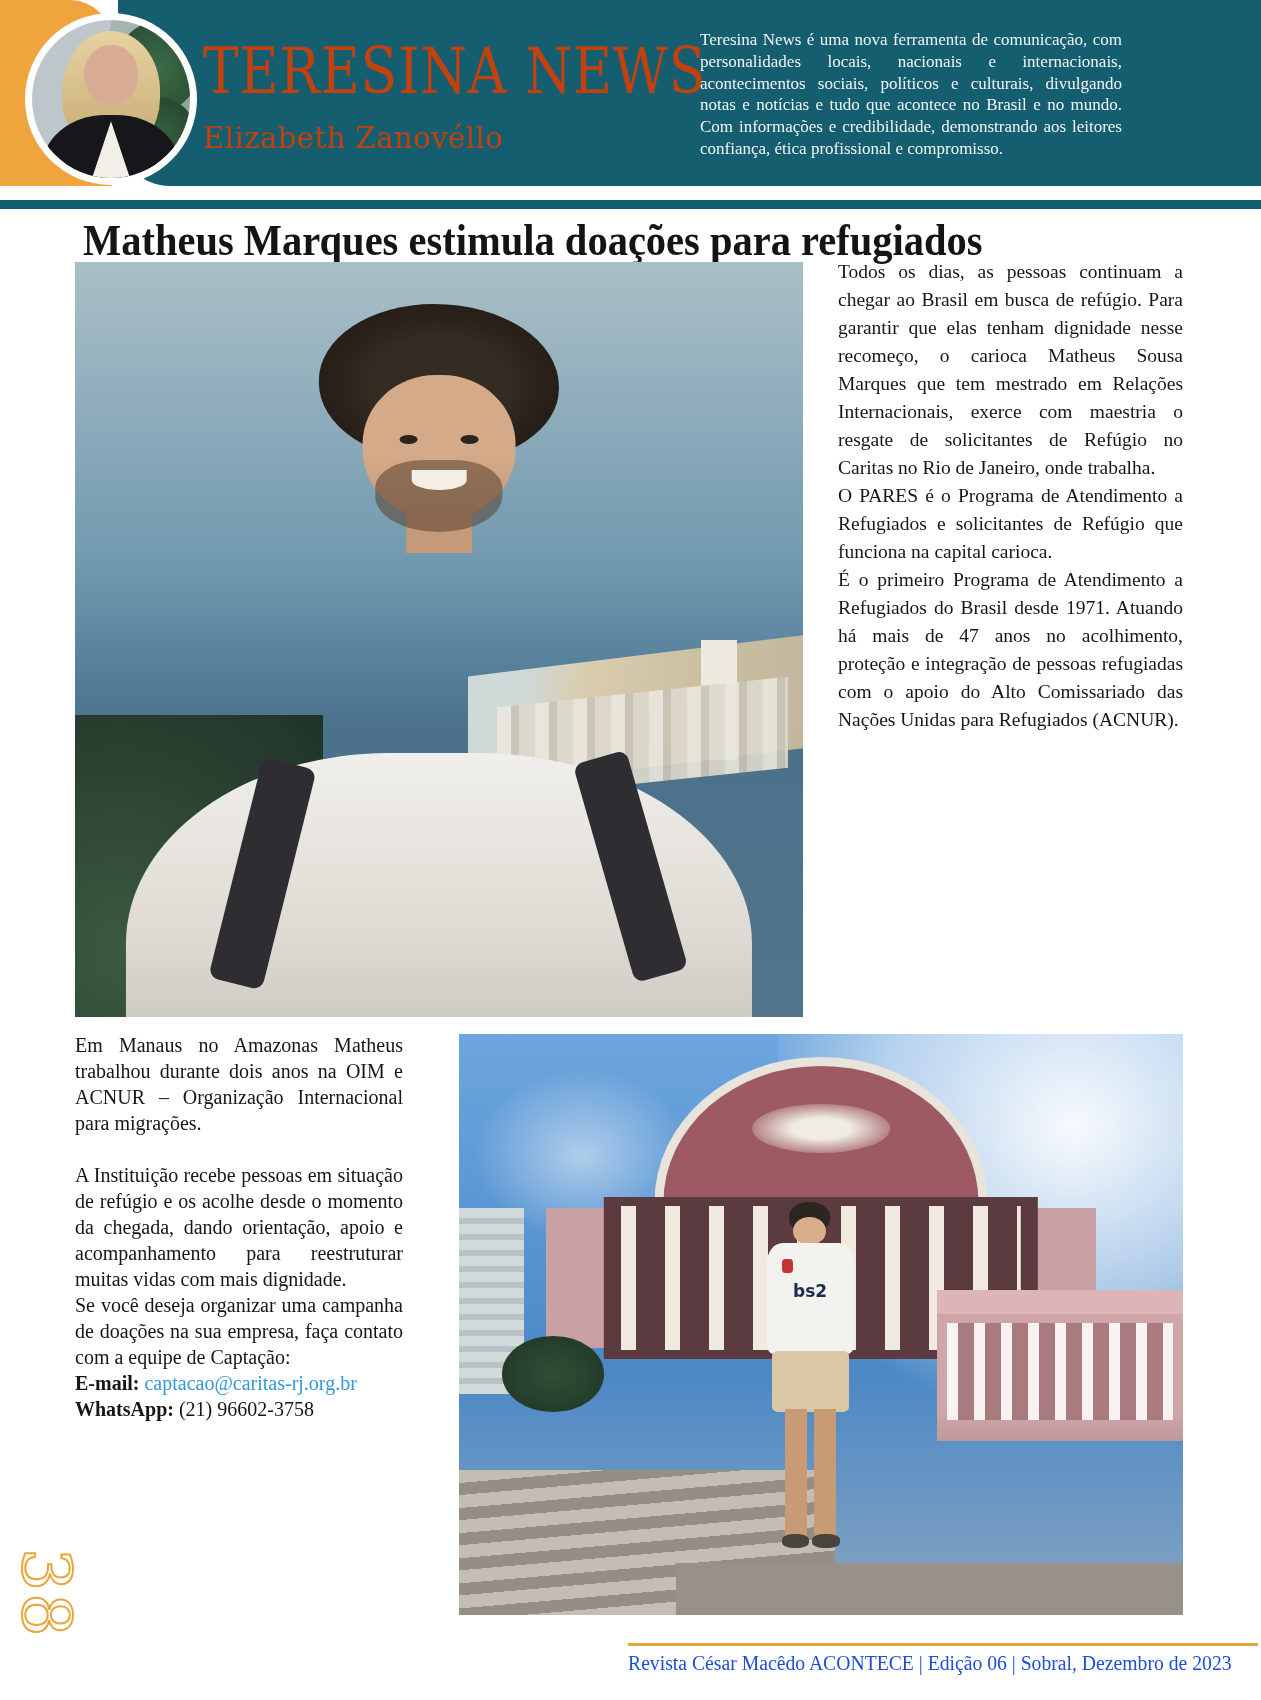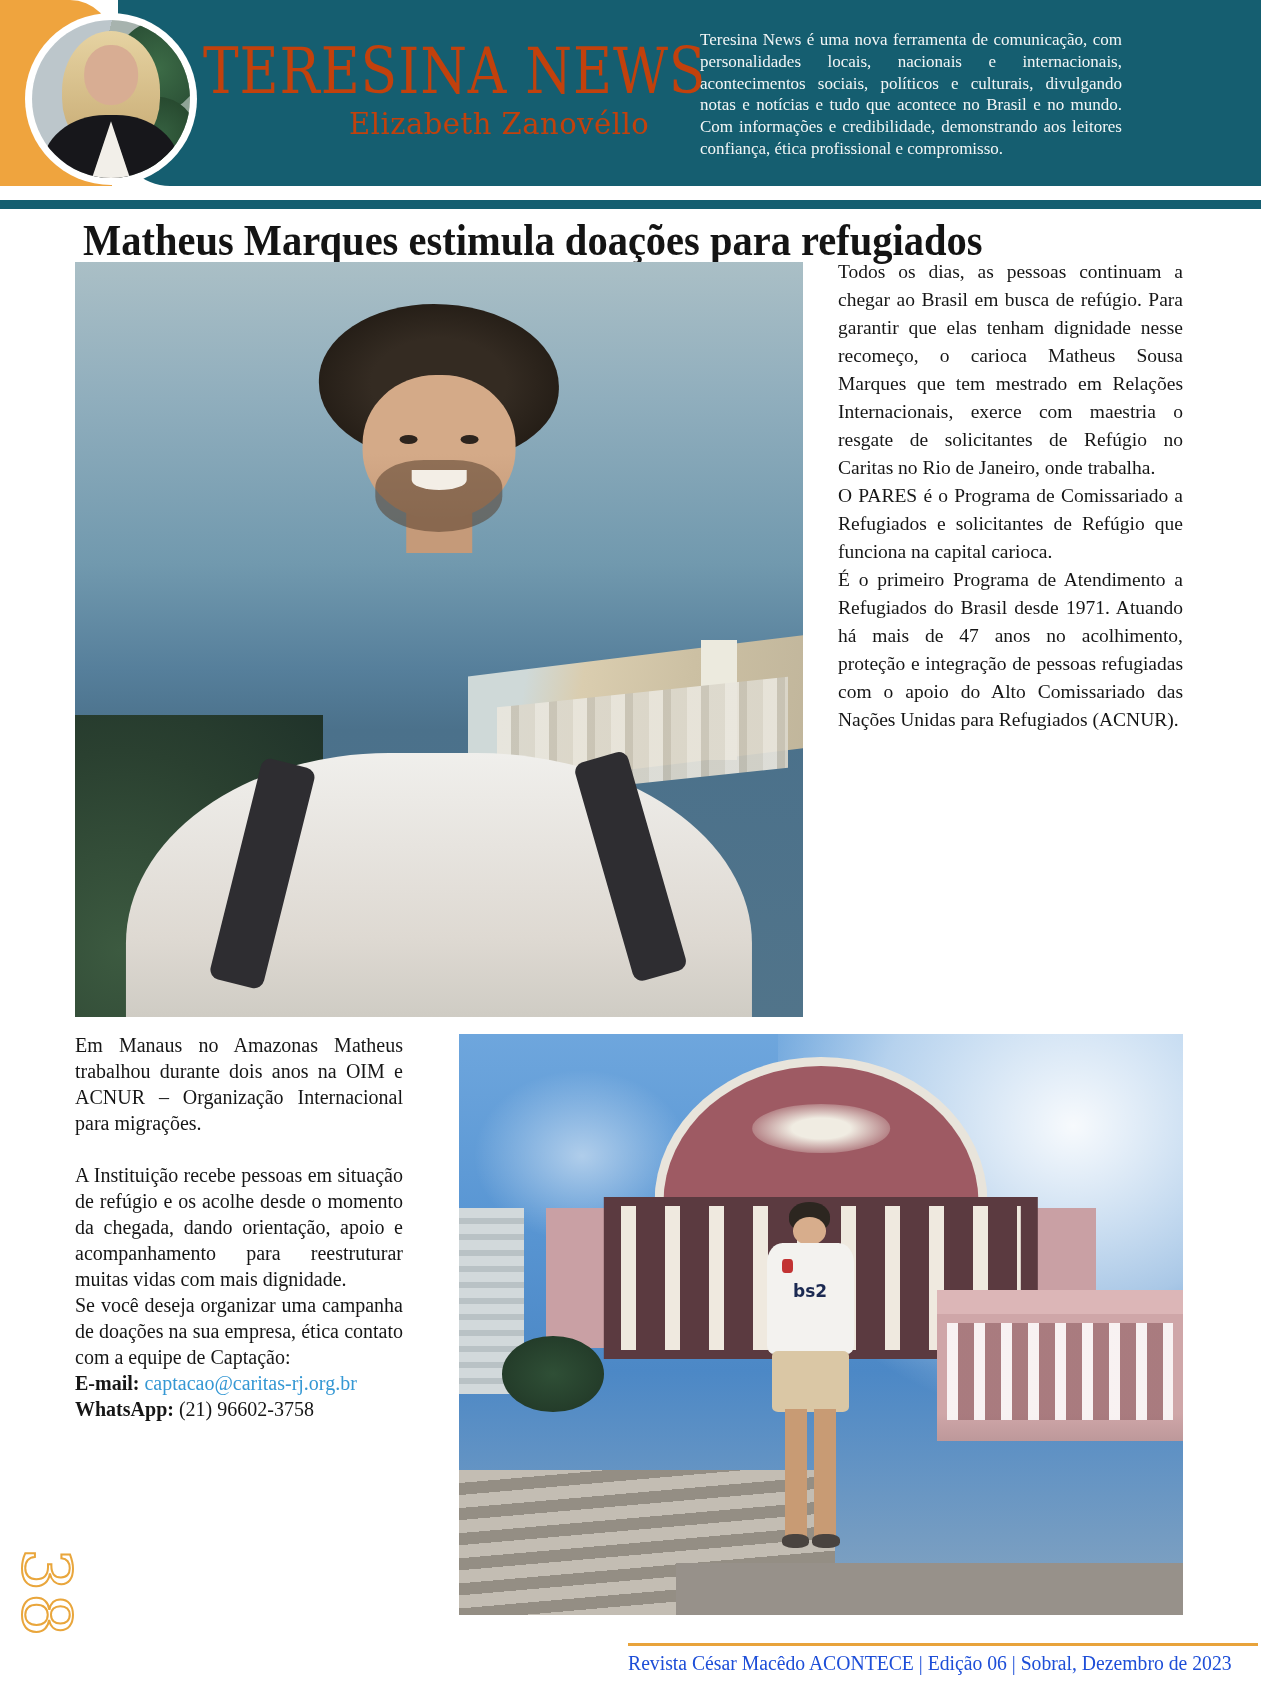--- a/index.html
+++ b/index.html
@@ -24,22 +24,22 @@
   .av-face{position:absolute;left:50%;top:16%;width:34%;height:38%;transform:translateX(-50%);
            background:#d8ad93;border-radius:48%;}
   .av-blazer{position:absolute;left:50%;bottom:0;width:88%;height:40%;transform:translateX(-50%);
              background:#17171b;border-radius:46% 46% 0 0 / 85% 85% 0 0;}
   .av-blouse{position:absolute;left:50%;bottom:0;width:24%;height:36%;transform:translateX(-50%);
              background:#f2efe9;clip-path:polygon(50% 0,0 100%,100% 100%);}
 
   .brand{position:absolute;left:203px;top:40px;color:#c2410c;}
   .brand-title{font-family:"DejaVu Serif",serif;font-size:63px;line-height:64px;font-weight:400;
                white-space:nowrap;transform:scaleX(0.85);transform-origin:left center;letter-spacing:1px;}
-  .brand-author{font-family:"DejaVu Serif",serif;font-size:29px;line-height:34px;margin-top:3px;
-                letter-spacing:0.5px;text-align:center;}
+  .brand-author{font-family:"DejaVu Serif",serif;font-size:29px;line-height:34px;margin-top:17px;
+                letter-spacing:0.5px;}
   .hdr-intro{position:absolute;left:700px;top:29px;width:422px;color:#f3f6f6;
              font-size:17px;line-height:21.8px;text-align:justify;}
 
   .teal-rule{position:absolute;left:0;top:200px;width:1261px;height:9px;background:#155E70;}
 
   
   .headline{position:absolute;left:73px;top:205px;margin:10px;color:#141414;
             font-family:"Liberation Serif",serif;font-weight:700;font-size:45px;line-height:50px;
             white-space:nowrap;}
   .headline span{display:inline-block;transform:scaleX(0.9);transform-origin:left center;}
@@ -183,28 +183,28 @@
     <div class="p1-face">
       <div class="p1-eye l"></div>
       <div class="p1-eye r"></div>
     </div>
     <div class="p1-beard"></div>
     <div class="p1-smile"></div>
   </div>
 
   <div class="right-col">
     <p>Todos os dias, as pessoas continuam a chegar ao Brasil em busca de refúgio. Para garantir que elas tenham dignidade nesse recomeço, o carioca Matheus Sousa Marques que tem mestrado em Relações Internacionais, exerce com maestria o resgate de solicitantes de Refúgio no Caritas no Rio de Janeiro, onde trabalha.</p>
-    <p>O PARES é o Programa de Comissariado a Refugiados e solicitantes de Refúgio que funciona na capital carioca.</p>
+    <p>O PARES é o Programa de Atendimento a Refugiados e solicitantes de Refúgio que funciona na capital carioca.</p>
     <p>É o primeiro Programa de Atendimento a Refugiados do Brasil desde 1971. Atuando há mais de 47 anos no acolhimento, proteção e integração de pessoas refugiadas com o apoio do Alto Comissariado das Nações Unidas para Refugiados (ACNUR).</p>
   </div>
 
   <div class="left-col">
     <p class="gap-after">Em Manaus no Amazonas Matheus trabalhou durante dois anos na OIM e ACNUR – Organização Internacional para migrações.</p>
     <p>A Instituição recebe pessoas em situação de refúgio e os acolhe desde o momento da chegada, dando orientação, apoio e acompanhamento para reestruturar muitas vidas com mais dignidade.</p>
-    <p>Se você deseja organizar uma campanha de doações na sua empresa, ética contato com a equipe de Captação:</p>
+    <p>Se você deseja organizar uma campanha de doações na sua empresa, faça contato com a equipe de Captação:</p>
     <p class="contact-line">
       <span class="contact-label">E-mail:</span>
       <a class="email-link">captacao@caritas-rj.org.br</a>
     </p>
     <p class="contact-line">
       <span class="contact-label">WhatsApp:</span>
       <span>(21) 96602-3758</span>
     </p>
   </div>
 

